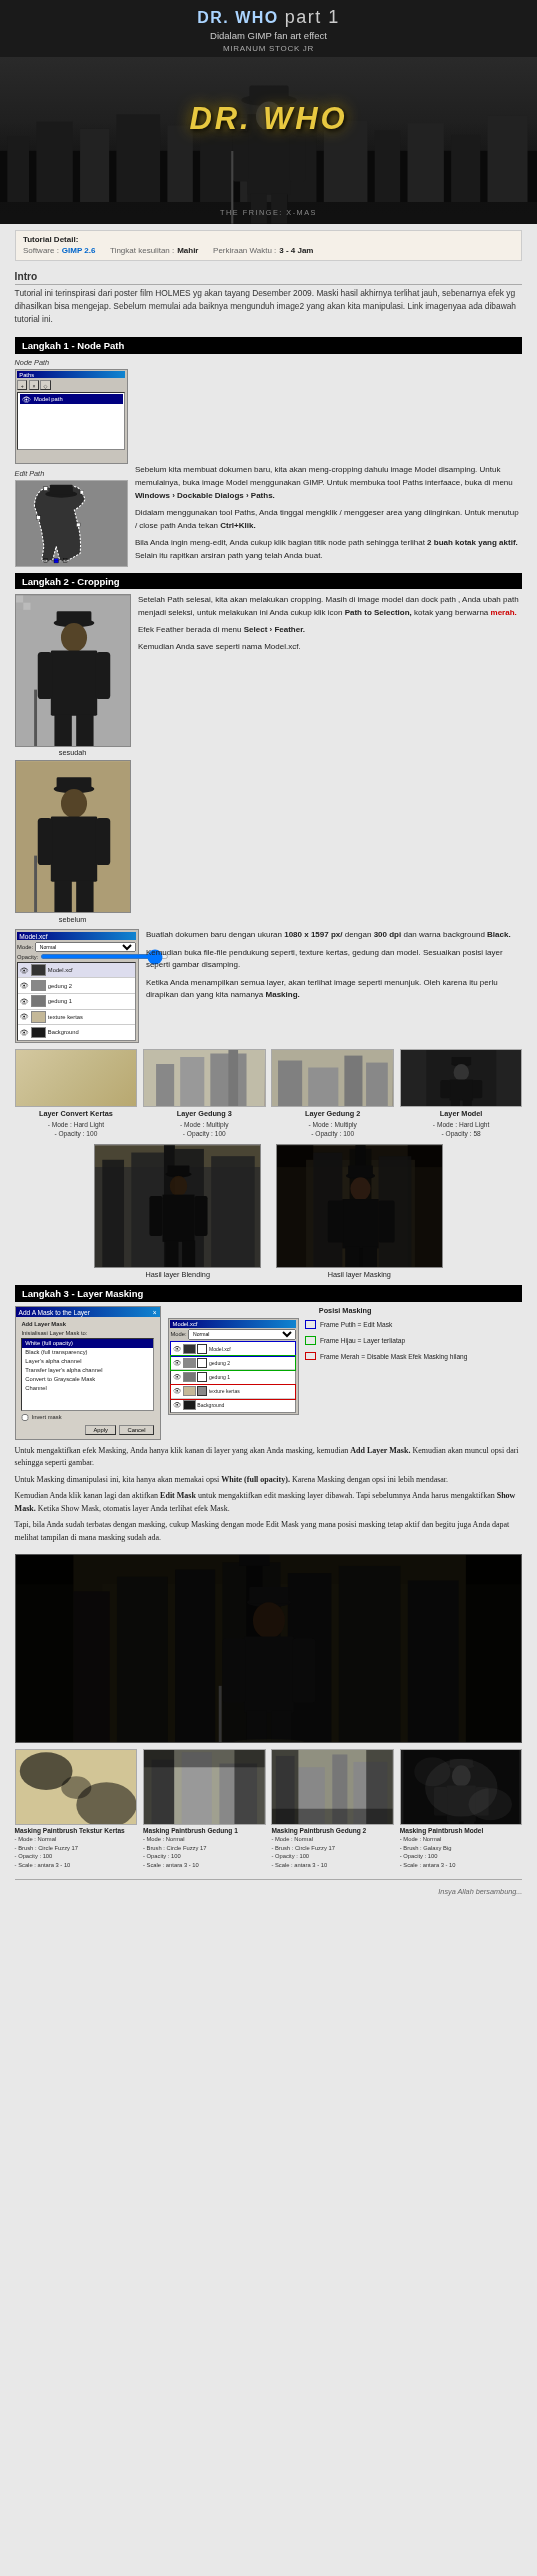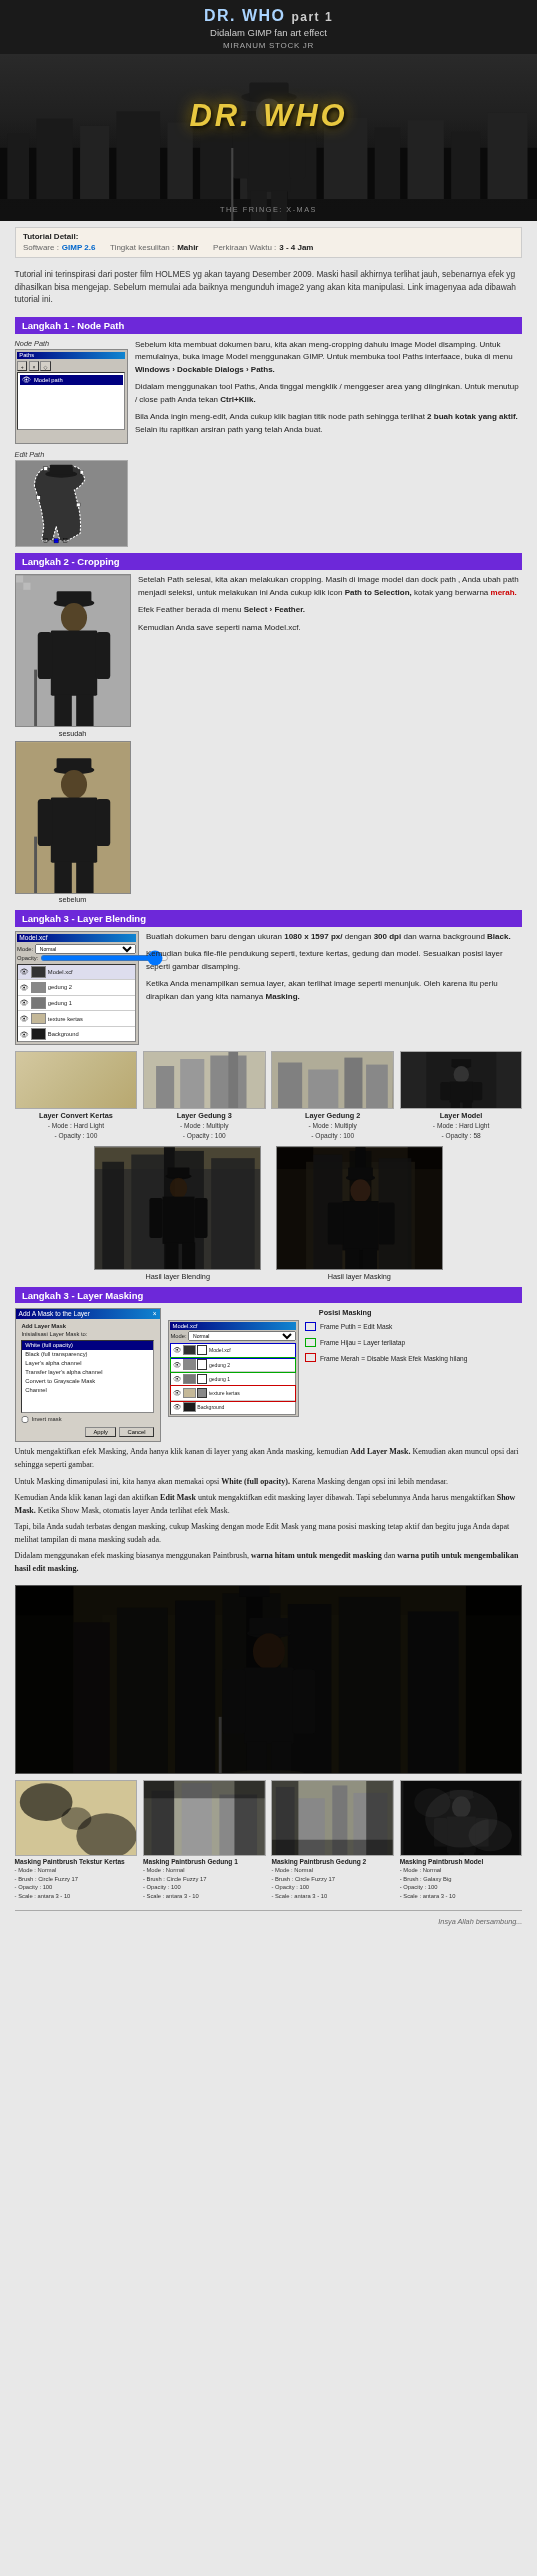--- a/index.html
+++ b/index.html
@@ -120,21 +120,21 @@
       padding-bottom: 1.5px;
     }
     .section-intro {
       font-size: 8.4px;
       line-height: 1.5;
       color: #333;
     }
 
     
     .langkah-header {
-      background: #6d28d9;
+      background: #000000;
       color: white;
       font-size: 9.5px;
       font-weight: bold;
       padding: 2.9px 7.3px;
       margin: 5.8px 0 4.4px;
     }
     .langkah-text {
       flex: 1;
       font-size: 8px;
       line-height: 1.6;
@@ -219,21 +219,21 @@
     }
   </style>
 </head>
 <body>
 
 <div class="page-wrapper">
 
   <div class="header">
     <div class="header-title-main">
       <span>DR. WHO</span>
-      <span style="color:#ccc; font-size:12px; font-weight:bold;">part 1</span>
+      <span style="color:#ccc; font-size:18px; font-weight:normal;">part 1</span>
     </div>
     <div class="header-subtitle">Didalam GIMP fan art effect</div>
     <div class="header-author">MIRANUM STOCK JR</div>
   </div>
 
   <div class="hero-image">
 
     <div style="position:absolute;bottom:0;left:0;right:0;height:102px;background:linear-gradient(180deg,transparent,#111 90%);"></div>
     <svg style="position:absolute;bottom:22px;left:0;right:0;width:100%;height:95px;" viewBox="0 0 738 130" preserveAspectRatio="none">
       <rect x="0" y="60" width="738" height="70" fill="#0a0a0a"></rect>
@@ -289,27 +289,28 @@
         <span class="info-value">Mahir</span>
       </div>
       <div class="info-item">
         <span class="info-label">Perkiraan Waktu :</span>
         <span class="info-value">3 - 4 Jam</span>
       </div>
     </div>
   </div>
 
   <div class="section">
+    <div class="section-title">Intro</div>
     <div class="section-intro">Tutorial ini terinspirasi dari poster film HOLMES yg akan tayang Desember 2009. Maski hasil akhirnya terlihat jauh, sebenarnya efek yg dihasilkan bisa mengejap. Sebelum memulai ada baiknya mengunduh image2 yang akan kita manipulasi. Link imagenyaa ada dibawah tutorial ini.</div>
   </div>
 
   <div style="padding: 0 14.6px;">
     <div class="langkah-header">Langkah 1 - Node Path</div>
 
-    <div style="display:flex;gap:7.3px;align-items:flex-start;margin-bottom:5.8px;">
+    <div style="display:flex;gap:7.3px;align-items:flex-end;margin-bottom:5.8px;">
 
       <div style="display:flex;flex-direction:column;gap:5.8px;flex-shrink:0;">
         <div>
           <div class="node-path-label">Node Path</div>
 
           <div style="width:113px;height:95px;background:#c8c4bc;border:0.7px solid #888;padding:1.5px;">
             <div style="background:linear-gradient(90deg,#000080,#1084d0);color:white;padding:0.7px 2.2px;font-size:5.8px;margin-bottom:1.5px;">Paths</div>
             <div style="display:flex;gap:1.5px;margin-bottom:1.5px;">
               <div style="width:10.2px;height:10.2px;background:#d4d0c8;border:0.7px outset #888;font-size:5.1px;text-align:center;line-height:10.2px;">+</div>
               <div style="width:10.2px;height:10.2px;background:#d4d0c8;border:0.7px outset #888;font-size:5.1px;text-align:center;line-height:10.2px;">×</div>
@@ -429,21 +430,20 @@
           Efek Feather berada di menu <span class="text-bold">Select › Feather.</span>
         </p>
         <p>
           Kemudian Anda save seperti nama Model.xcf.
         </p>
       </div>
     </div>
   </div>
 
   <div style="padding: 0 14.6px;">
-    <div class="langkah-header">Langkah 3 - Layer Blending</div>
 
     <div style="display:flex;gap:7.3px;align-items:flex-start;margin-bottom:5.8px;">
 
       <div style="flex-shrink:0;width:124px;">
         <div style="width:124px;background:#c8c4bc;border:0.7px solid #888;padding:1.5px;font-size:6.6px;">
           <div style="background:linear-gradient(90deg,#000080,#1084d0);color:white;padding:0.7px 2.2px;font-size:6.6px;margin-bottom:1.5px;">
             <span>Model.xcf</span>
           </div>
 
           <div style="display:flex;gap:1.5px;margin-bottom:1.5px;font-size:5.8px;align-items:center;">
@@ -728,21 +728,20 @@
           </div>
         </div>
       </div>
     </div>
 
     <div class="masking-text-section" style="padding:0 0 5.8px;font-family:Liberation Serif, serif;">
       <p>Untuk mengaktifkan efek Masking, Anda hanya klik kanan di layer yang akan Anda masking, kemudian <span class="text-bold">Add Layer Mask.</span> Kemudian akan muncul opsi dari sehingga seperti gambar.</p>
       <p>Untuk Masking dimanipulasi ini, kita hanya akan memakai opsi <span class="text-bold">White (full opacity).</span> Karena Masking dengan opsi ini lebih mendasar.</p>
       <p>Kemudian Anda klik kanan lagi dan aktifkan <span class="text-bold">Edit Mask</span> untuk mengaktifkan edit masking layer dibawah. Tapi sebelumnya Anda harus mengaktifkan <span class="text-bold">Show Mask.</span> Ketika Show Mask, otomatis layer Anda terlihat efek Mask.</p>
       <p>Tapi, bila Anda sudah terbatas dengan masking, cukup Masking dengan mode Edit Mask yang mana posisi masking tetap aktif dan begitu juga Anda dapat melihat tampilan di mana masking sudah ada.</p>
-      <p>Didalam menggunakan efek masking biasanya menggunakan Paintbrush, <span class="text-bold">warna hitam untuk mengedit masking</span> dan <span class="text-bold">warna putih untuk mengembalikan hasil edit masking.</span></p>
     </div>
   </div>
 
   <div style="padding:0 14.6px 5.8px;">
     <div style="width:100%;height:189px;background:#0a0a08;border:0.7px solid #555;position:relative;overflow:hidden;">
       <svg width="100%" height="189" viewBox="0 0 698 260" preserveAspectRatio="xMidYMid slice">
         <rect width="698" height="260" fill="#0a0a08"></rect>
 
         <rect width="698" height="260" fill="#c8b870" opacity="0.1"></rect>
 

